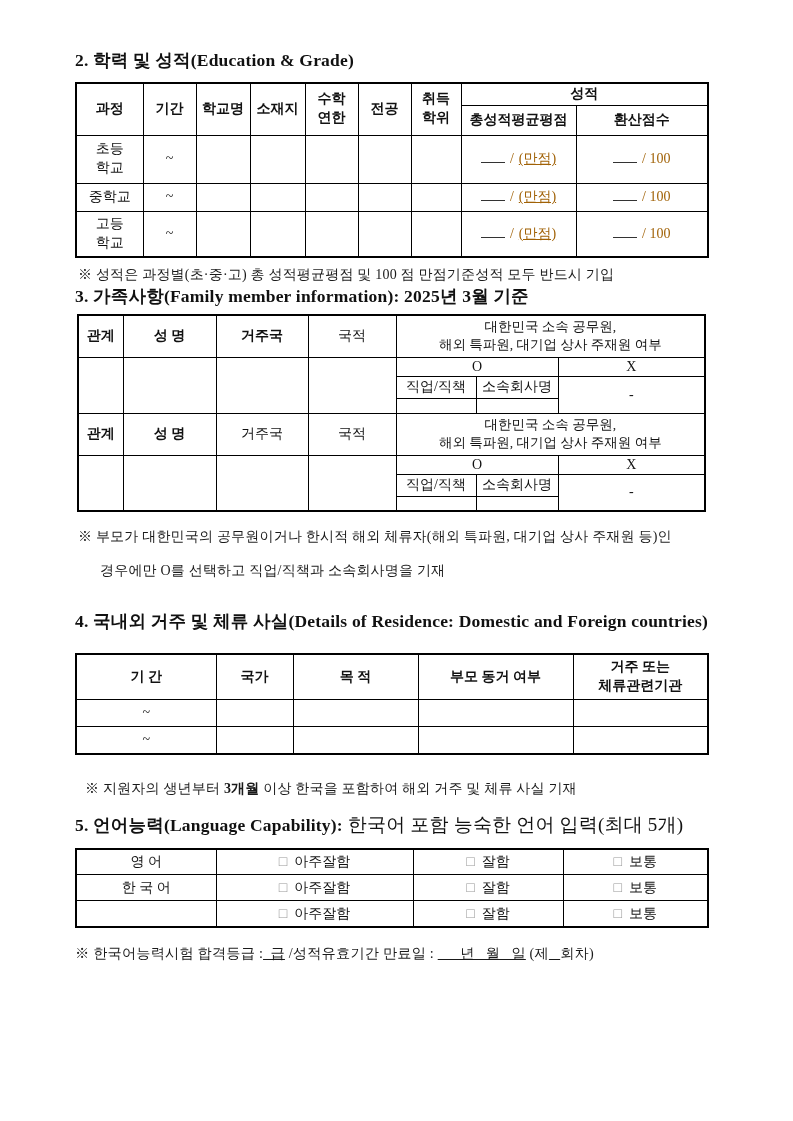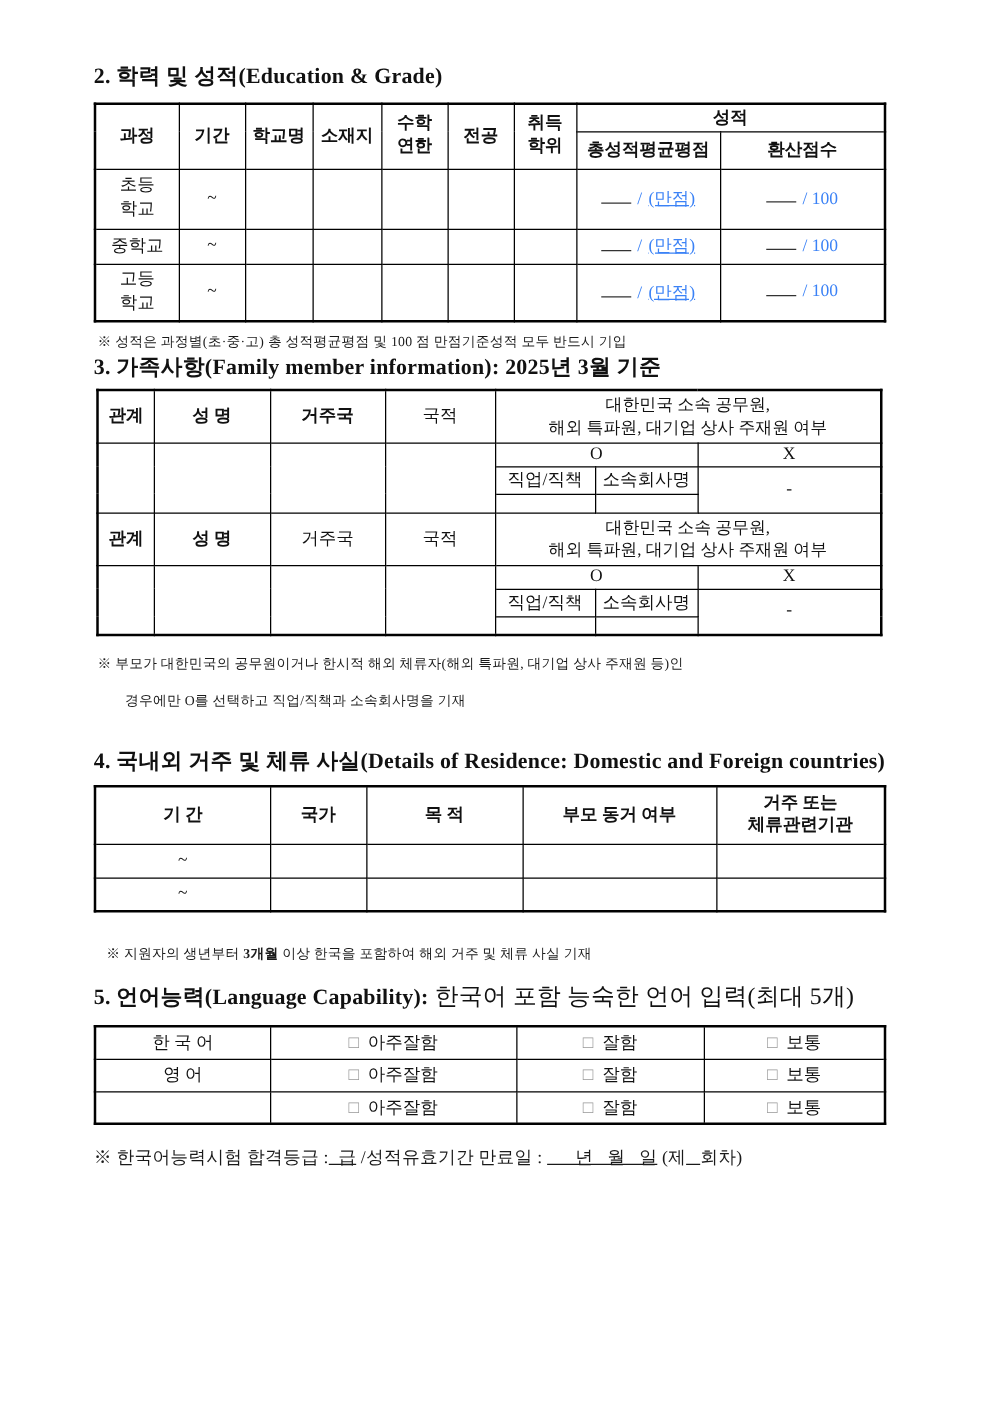--- a/index.html
+++ b/index.html
@@ -9,43 +9,43 @@
     position: relative; width: 793px; height: 1121px; background: #fff;
     padding: 48px 46px 0 75px; overflow: hidden;
   }
   .sec-title { font-size: 17.5px; font-weight: bold; letter-spacing: 0.2px; }
   .sec-title .title-rest { font-weight: normal; font-size: 19px; }
   table { border-collapse: collapse; table-layout: fixed; }
   td { border: 1px solid #000; font-size: 14px; text-align: center; vertical-align: middle; padding: 1px 2px; overflow: hidden; }
   table.frm { border: 2px solid #000; }
   .b { font-weight: bold; }
   .pl { white-space: pre-line; line-height: 1.35; }
-  .note { font-size: 11px; color: #1a1a1a; letter-spacing: 0.2px; }
+  .note { font-size: 14px; color: #1a1a1a; letter-spacing: 0.2px; }
   .blank { display: inline-block; width: 24px; height: 0.85em; border-bottom: 1px solid #333; margin-right: 5px; }
-  .score { color: #3b82f6; }
+  .score { color: #a16207; }
   .score .sep { margin-right: 5px; }
   .score .u { text-decoration: underline; }
   .cb { color: #999; margin-right: 7px; font-size: 14px; }
   .ul { text-decoration: underline; }
   
   .t1 { width: 632px; margin-top: 10px; }
   .t1 tr.h1 td { height: 22px; font-weight: bold; }
   .t1 tr.h2 td { height: 30px; font-weight: bold; }
   .t1 tr.r1 td { height: 48px; }
   .t1 tr.r2 td { height: 28px; }
   .t1 tr.r3 td { height: 46px; }
   
   .t3 { width: 627px; margin-top: 6px; margin-left: 2px; }
   .t3 tr.fh td { height: 42px; }
   .t3 tr.fa td { height: 19px; }
   .t3 tr.fb td { height: 22px; }
   .t3 tr.fc td { height: 15px; }
   .t3 .stat { font-size: 13.5px; }
   
-  .t4 { width: 632px; margin-top: 8px; }
+  .t4 { width: 632px; margin-top: 20px; }
   .t4 tr.h td { height: 46px; font-weight: bold; }
   .t4 tr.r td { height: 27px; }
   
   .t5 { width: 632px; margin-top: 10px; }
   .t5 tr td { height: 26px; }
   .mt-note2 { margin-top: 8px; margin-left: 3px; }
   .mt-title3 { }
   .mt-note3 { margin-top: 14px; margin-left: 3px; line-height: 1.6; }
   .note3-l2 { padding-left: 22px; margin-top: 12px; }
   .mt-title4 { margin-top: 26px; }
@@ -244,35 +244,35 @@
 
   <table class="frm t5">
     <colgroup>
       <col style="width:140px">
         <col style="width:197px">
         <col style="width:150px">
         <col style="width:145px">
     </colgroup>
     <tbody>
         <tr>
+      <td>영 어</td>
+      <td><span class="cb">□</span><span>아주잘함</span></td>
+      <td><span class="cb">□</span><span>잘함</span></td>
+      <td><span class="cb">□</span><span>보통</span></td>
+    </tr>
+    <tr>
       <td>한 국 어</td>
       <td><span class="cb">□</span><span>아주잘함</span></td>
       <td><span class="cb">□</span><span>잘함</span></td>
       <td><span class="cb">□</span><span>보통</span></td>
     </tr>
     <tr>
-      <td>영 어</td>
+      <td></td>
       <td><span class="cb">□</span><span>아주잘함</span></td>
       <td><span class="cb">□</span><span>잘함</span></td>
       <td><span class="cb">□</span><span>보통</span></td>
     </tr>
-    <tr>
-      <td></td>
-      <td><span class="cb">□</span><span>아주잘함</span></td>
-      <td><span class="cb">□</span><span>잘함</span></td>
-      <td><span class="cb">□</span><span>보통</span></td>
-    </tr>
   </tbody>
     </table>
 
   <div class="note mt-note5"><span>※ 한국어능력시험 합격등급 :</span><span class="ul">&nbsp;&nbsp;급</span><span> /성적유효기간 만료일 : </span><span class="ul">&nbsp;&nbsp;&nbsp;&nbsp;&nbsp;&nbsp;년&nbsp;&nbsp;&nbsp;월&nbsp;&nbsp;&nbsp;일</span><span> (제</span><span class="ul">&nbsp;&nbsp;&nbsp;</span><span>회차)</span></div>
 
 </div>
 
 </body></html>

